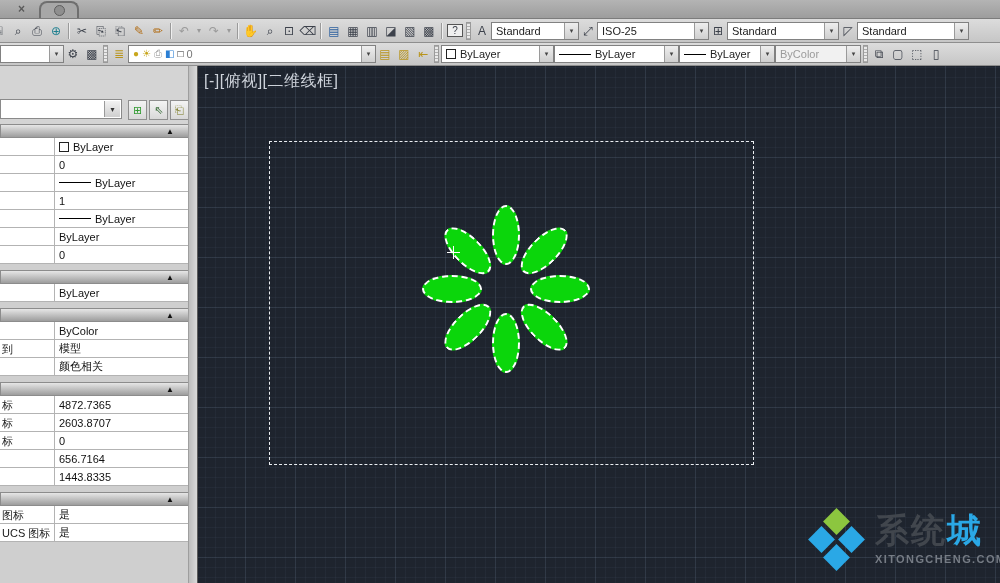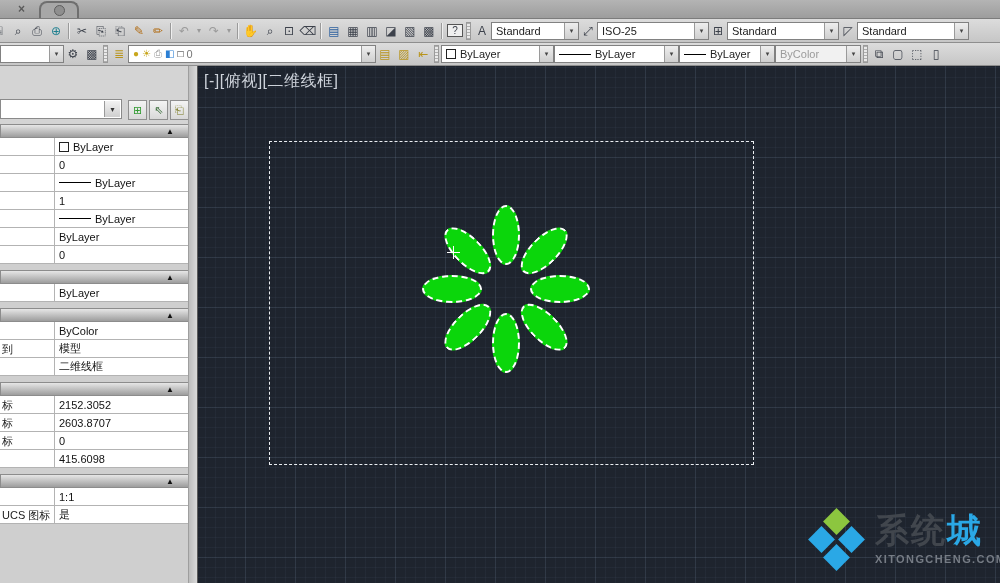--- a/index.html
+++ b/index.html
@@ -397,69 +397,75 @@
               </div>
               <div class="prow">
                 <div class="plabel">到</div>
                 <div class="pvalue">
                   <span class="vtext">模型</span>
                 </div>
               </div>
               <div class="prow">
                 <div class="plabel"></div>
                 <div class="pvalue">
-                  <span class="vtext">二维线框</span>
+                  <span class="vtext">颜色相关</span>
                 </div>
               </div>
             </div>
         </div>
 
         <div class="psec">
           <div class="phead">
             <span class="tri">▲</span>
           </div>
           <div>
 
           <div class="prow">
                 <div class="plabel">标</div>
                 <div class="pvalue">
-                  <span class="vtext">2152.3052</span>
+                  <span class="vtext">4872.7365</span>
                 </div>
               </div>
               <div class="prow">
                 <div class="plabel">标</div>
                 <div class="pvalue">
                   <span class="vtext">2603.8707</span>
                 </div>
               </div>
               <div class="prow">
                 <div class="plabel">标</div>
                 <div class="pvalue">
                   <span class="vtext">0</span>
                 </div>
               </div>
               <div class="prow">
                 <div class="plabel"></div>
                 <div class="pvalue">
-                  <span class="vtext">415.6098</span>
+                  <span class="vtext">656.7164</span>
+                </div>
+              </div>
+              <div class="prow">
+                <div class="plabel"></div>
+                <div class="pvalue">
+                  <span class="vtext">1443.8335</span>
                 </div>
               </div>
             </div>
         </div>
 
         <div class="psec">
           <div class="phead">
             <span class="tri">▲</span>
           </div>
           <div>
 
-          <div class="prow">
-                <div class="plabel"></div>
-                <div class="pvalue">
-                  <span class="vtext">1:1</span>
+              <div class="prow">
+                <div class="plabel">图标</div>
+                <div class="pvalue">
+                  <span class="vtext">是</span>
                 </div>
               </div>
               <div class="prow">
                 <div class="plabel">UCS 图标</div>
                 <div class="pvalue">
                   <span class="vtext">是</span>
                 </div>
               </div>
             </div>
         </div>

